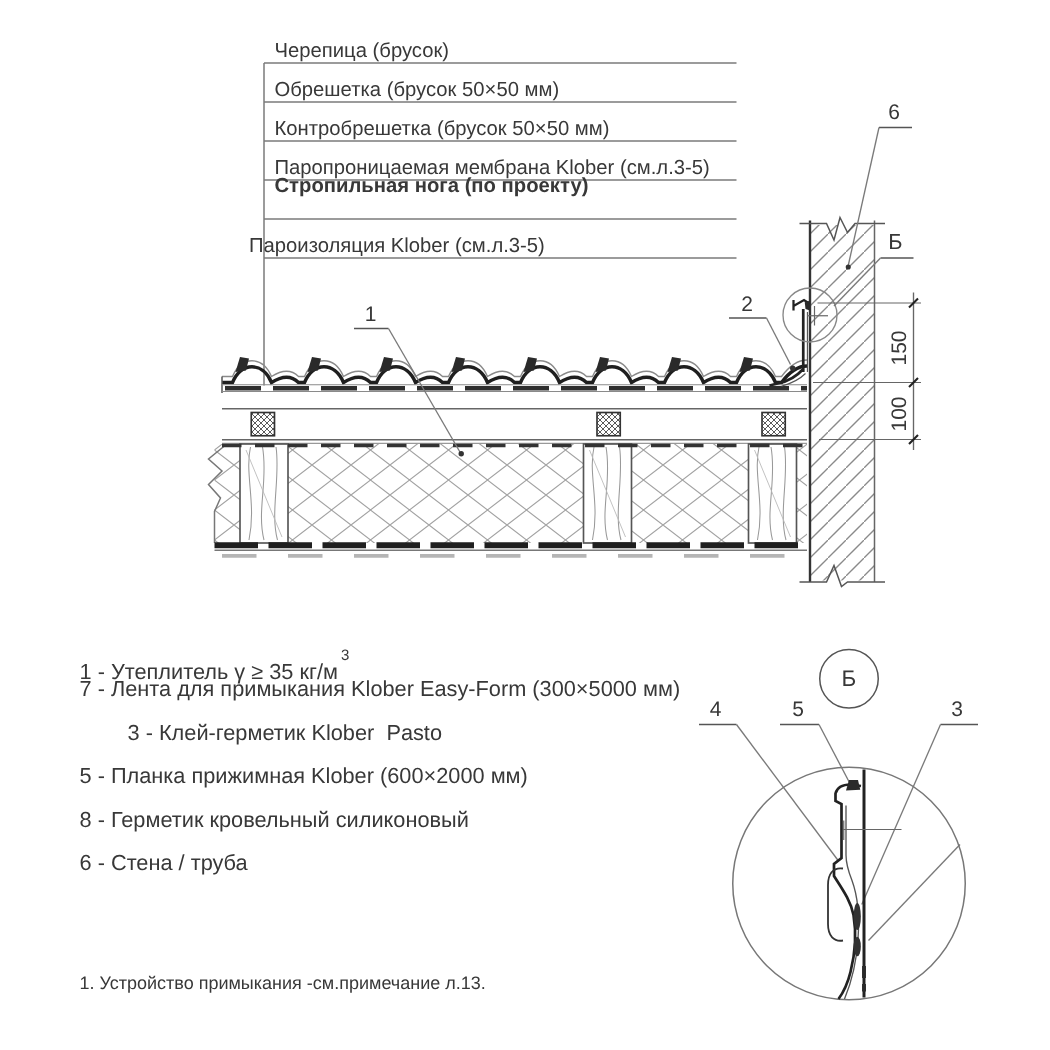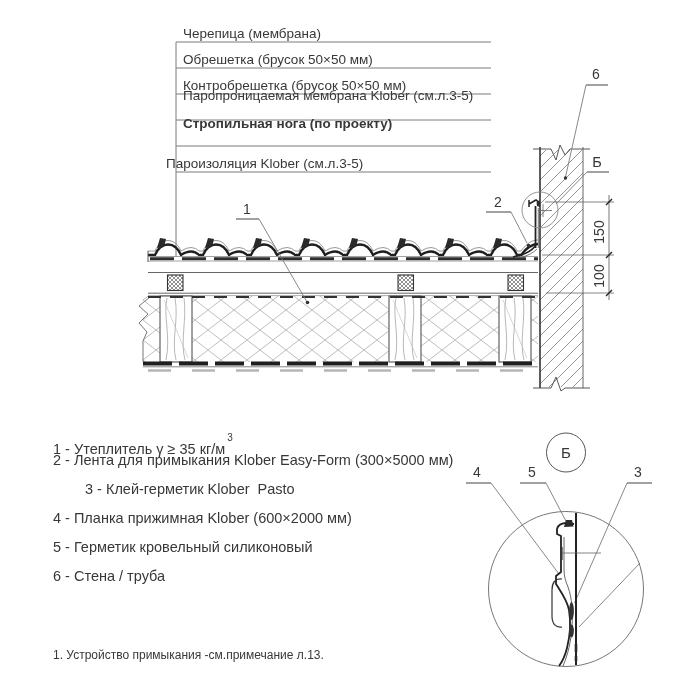--- a/index.html
+++ b/index.html
@@ -168,41 +168,41 @@
     <path d="M562,579 C555,578 552,583 552,590 L552,616 C552,624 556,628 562,627" stroke="#333" stroke-width="1.2"></path>
     <ellipse cx="571.5" cy="611" rx="2.4" ry="9" fill="#333" stroke="none"></ellipse>
     <ellipse cx="571.5" cy="631" rx="2.4" ry="6.5" fill="#333" stroke="none"></ellipse>
     <rect x="574.7" y="644" width="2.6" height="8" fill="#2a2a2a" stroke="none"></rect>
     <rect x="574.7" y="656" width="2.6" height="5" fill="#2a2a2a" stroke="none"></rect>
     <line x1="562" y1="553" x2="601" y2="553" stroke="#666" stroke-width="0.8"></line>
     <line x1="562.5" y1="547" x2="562.5" y2="560" stroke="#666" stroke-width="0.8"></line>
   </g>
 </svg>
 
-<span class="t lbl" style="left:183px;top:26px;">Черепица (мембрана)</span>
+<span class="t lbl" style="left:183px;top:26px;">Черепица (брусок)</span>
 <span class="t lbl" style="left:183px;top:52px;text-align:right;">Обрешетка (брусок 50×50 мм)</span>
 <span class="t lbl" style="left:183px;top:78px;">Контробрешетка (брусок 50×50 мм)</span>
-<span class="t lbl" style="left:183px;top:88px;">Паропроницаемая мембрана Klober (см.л.3-5)</span>
+<span class="t lbl" style="left:183px;top:104px;">Паропроницаемая мембрана Klober (см.л.3-5)</span>
 <span class="t lbl" style="left:183px;top:116px;font-weight:bold;">Стропильная нога (по проекту)</span>
 <span class="t lbl" style="left:166px;top:156px;">Пароизоляция Klober (см.л.3-5)</span>
 
 <span class="t num" style="left:239px;top:201px;">1</span>
 <span class="t num" style="left:490px;top:194px;">2</span>
 <span class="t num" style="left:588px;top:66px;">6</span>
 <span class="t num" style="left:589px;top:154px;font-size:14.5px;">Б</span>
 <span class="t mark" style="left:558px;top:444px;">Б</span>
 <span class="t num" style="left:469px;top:464px;">4</span>
 <span class="t num" style="left:524px;top:464px;">5</span>
 <span class="t num" style="left:630px;top:464px;">3</span>
 
 <span class="t dim" style="left:585px;top:225px;">150</span>
 <span class="t dim" style="left:585px;top:269px;">100</span>
 
 <span class="t leg" style="left:53px;top:415px;margin-top:24px;"><span>1 - Утеплитель γ ≥ 35 кг/м</span><sup class="cube">3</sup></span>
-<span class="t leg" style="left:53px;top:452px;">2 - Лента для примыкания Klober Easy-Form (300×5000 мм)</span>
+<span class="t leg" style="left:53px;top:452px;">7 - Лента для примыкания Klober Easy-Form (300×5000 мм)</span>
 <span class="t leg" style="left:53px;top:481px;margin-left:32px;">3 - Клей-герметик Klober  Pasto</span>
-<span class="t leg" style="left:53px;top:510px;">4 - Планка прижимная Klober (600×2000 мм)</span>
-<span class="t leg" style="left:53px;top:539px;">5 - Герметик кровельный силиконовый</span>
+<span class="t leg" style="left:53px;top:510px;">5 - Планка прижимная Klober (600×2000 мм)</span>
+<span class="t leg" style="left:53px;top:539px;">8 - Герметик кровельный силиконовый</span>
 <span class="t leg" style="left:53px;top:568px;">6 - Стена / труба</span>
 
 <span class="t note" style="left:53px;top:648px;">1. Устройство примыкания -см.примечание л.13.</span>
 
 </div>
 
 </body></html>

